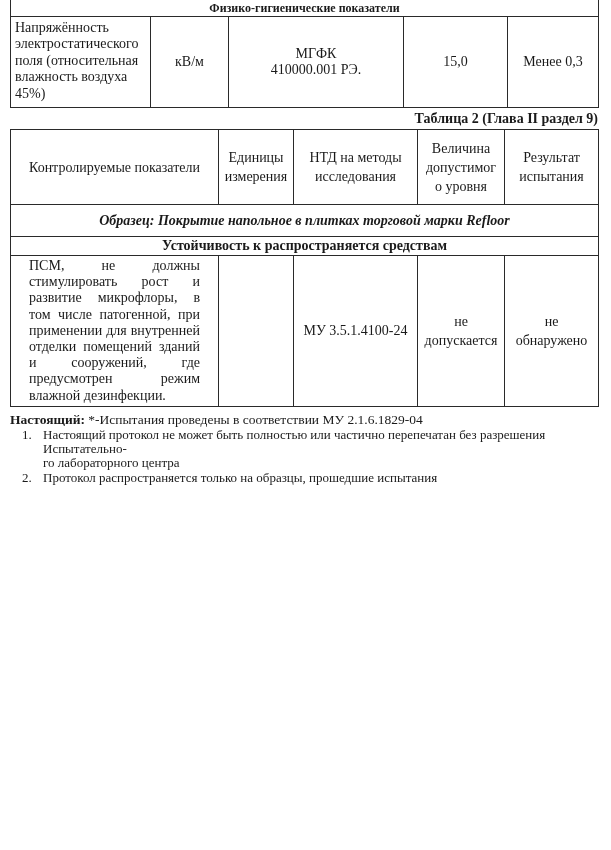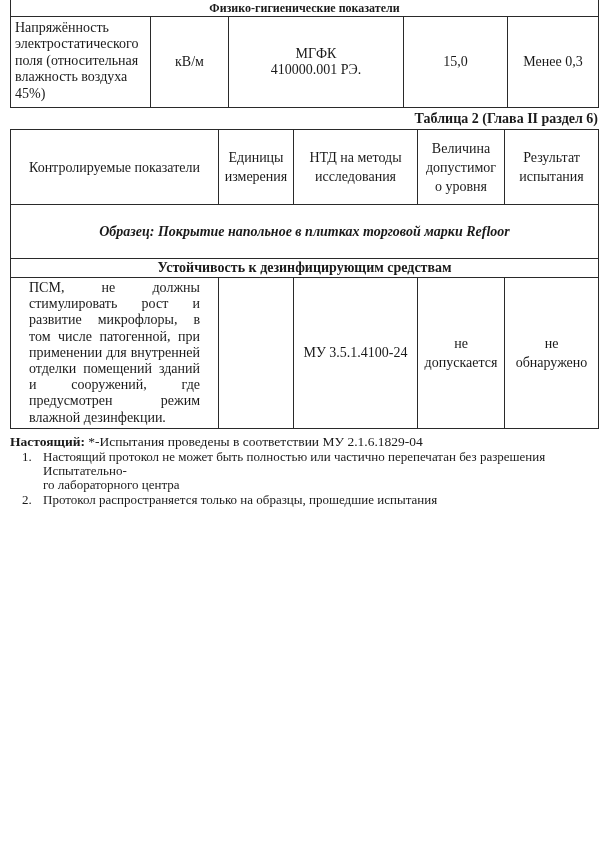--- a/index.html
+++ b/index.html
@@ -19,21 +19,21 @@
   .row-h86 td{height:86px;}
 
   
   .caption{margin:2px 0 2px 10px;width:588px;text-align:right;font-weight:bold;
            font-size:14px;line-height:17px;}
 
   
   .t2{margin-left:10px;width:588px;}
   .t2 td{border:1px solid #2a2a2a;font-size:14px;vertical-align:middle;padding:2px 5px;}
   .t2 .hdr{height:70px;text-align:center;line-height:19px;}
-  .t2 .sample{height:21px;text-align:center;font-weight:bold;font-style:italic;padding:16px 4px;}
+  .t2 .sample{height:21px;text-align:center;font-weight:bold;font-style:italic;padding:5px 4px;}
   .t2 .section{height:16px;text-align:center;font-weight:bold;padding:1px 4px;}
   .t2 .d-ind{height:112px;text-align:justify;line-height:16.2px;padding:2px 18px;}
   .t2 .d-mid{text-align:center;line-height:19px;}
   .pre{white-space:pre-line;}
 
   
   .note{margin:5px 0 0 10px;font-size:13.5px;line-height:15px;}
   .note .lbl{font-weight:bold;}
   .footnotes{margin:1px 0 0 0;padding:0;list-style:none;font-size:13px;line-height:14px;}
   .fn-item{display:flex;margin:0 0 1px 0;}
@@ -72,21 +72,21 @@
         <td class="c-ind">Напряжённость электростатического поля (относительная влажность воздуха 45%)</td>
         <td class="c-mid">кВ/м</td>
         <td class="c-mid pre">МГФК
 410000.001 РЭ.</td>
         <td class="c-mid">15,0</td>
         <td class="c-mid">Менее 0,3</td>
       </tr>
     </tbody>
   </table>
 
-  <div class="caption">Таблица 2 (Глава II раздел 6)</div>
+  <div class="caption">Таблица 2 (Глава II раздел 9)</div>
 
   <table class="t2">
     <colgroup>
       <col style="width:208px">
         <col style="width:75px">
         <col style="width:124px">
       <col style="width:87px">
         <col style="width:94px">
     </colgroup>
     <tbody>
@@ -99,21 +99,21 @@
         <td class="hdr pre">Величина
 допустимог
 о уровня</td>
         <td class="hdr pre">Результат
 испытания</td>
       </tr>
       <tr>
         <td class="sample" colspan="5">Образец: Покрытие напольное в плитках торговой марки Refloor</td>
       </tr>
       <tr>
-        <td class="section" colspan="5">Устойчивость к дезинфицирующим средствам</td>
+        <td class="section" colspan="5">Устойчивость к распространяется средствам</td>
       </tr>
       <tr>
         <td class="d-ind">ПСМ, не должны стимулировать рост и развитие микрофлоры, в том числе патогенной, при применении для внутренней отделки помещений зданий и сооружений, где предусмотрен режим влажной дезинфекции.</td>
         <td class="d-mid"></td>
         <td class="d-mid">МУ 3.5.1.4100-24</td>
         <td class="d-mid pre">не
 допускается</td>
         <td class="d-mid pre">не
 обнаружено</td>
       </tr>

